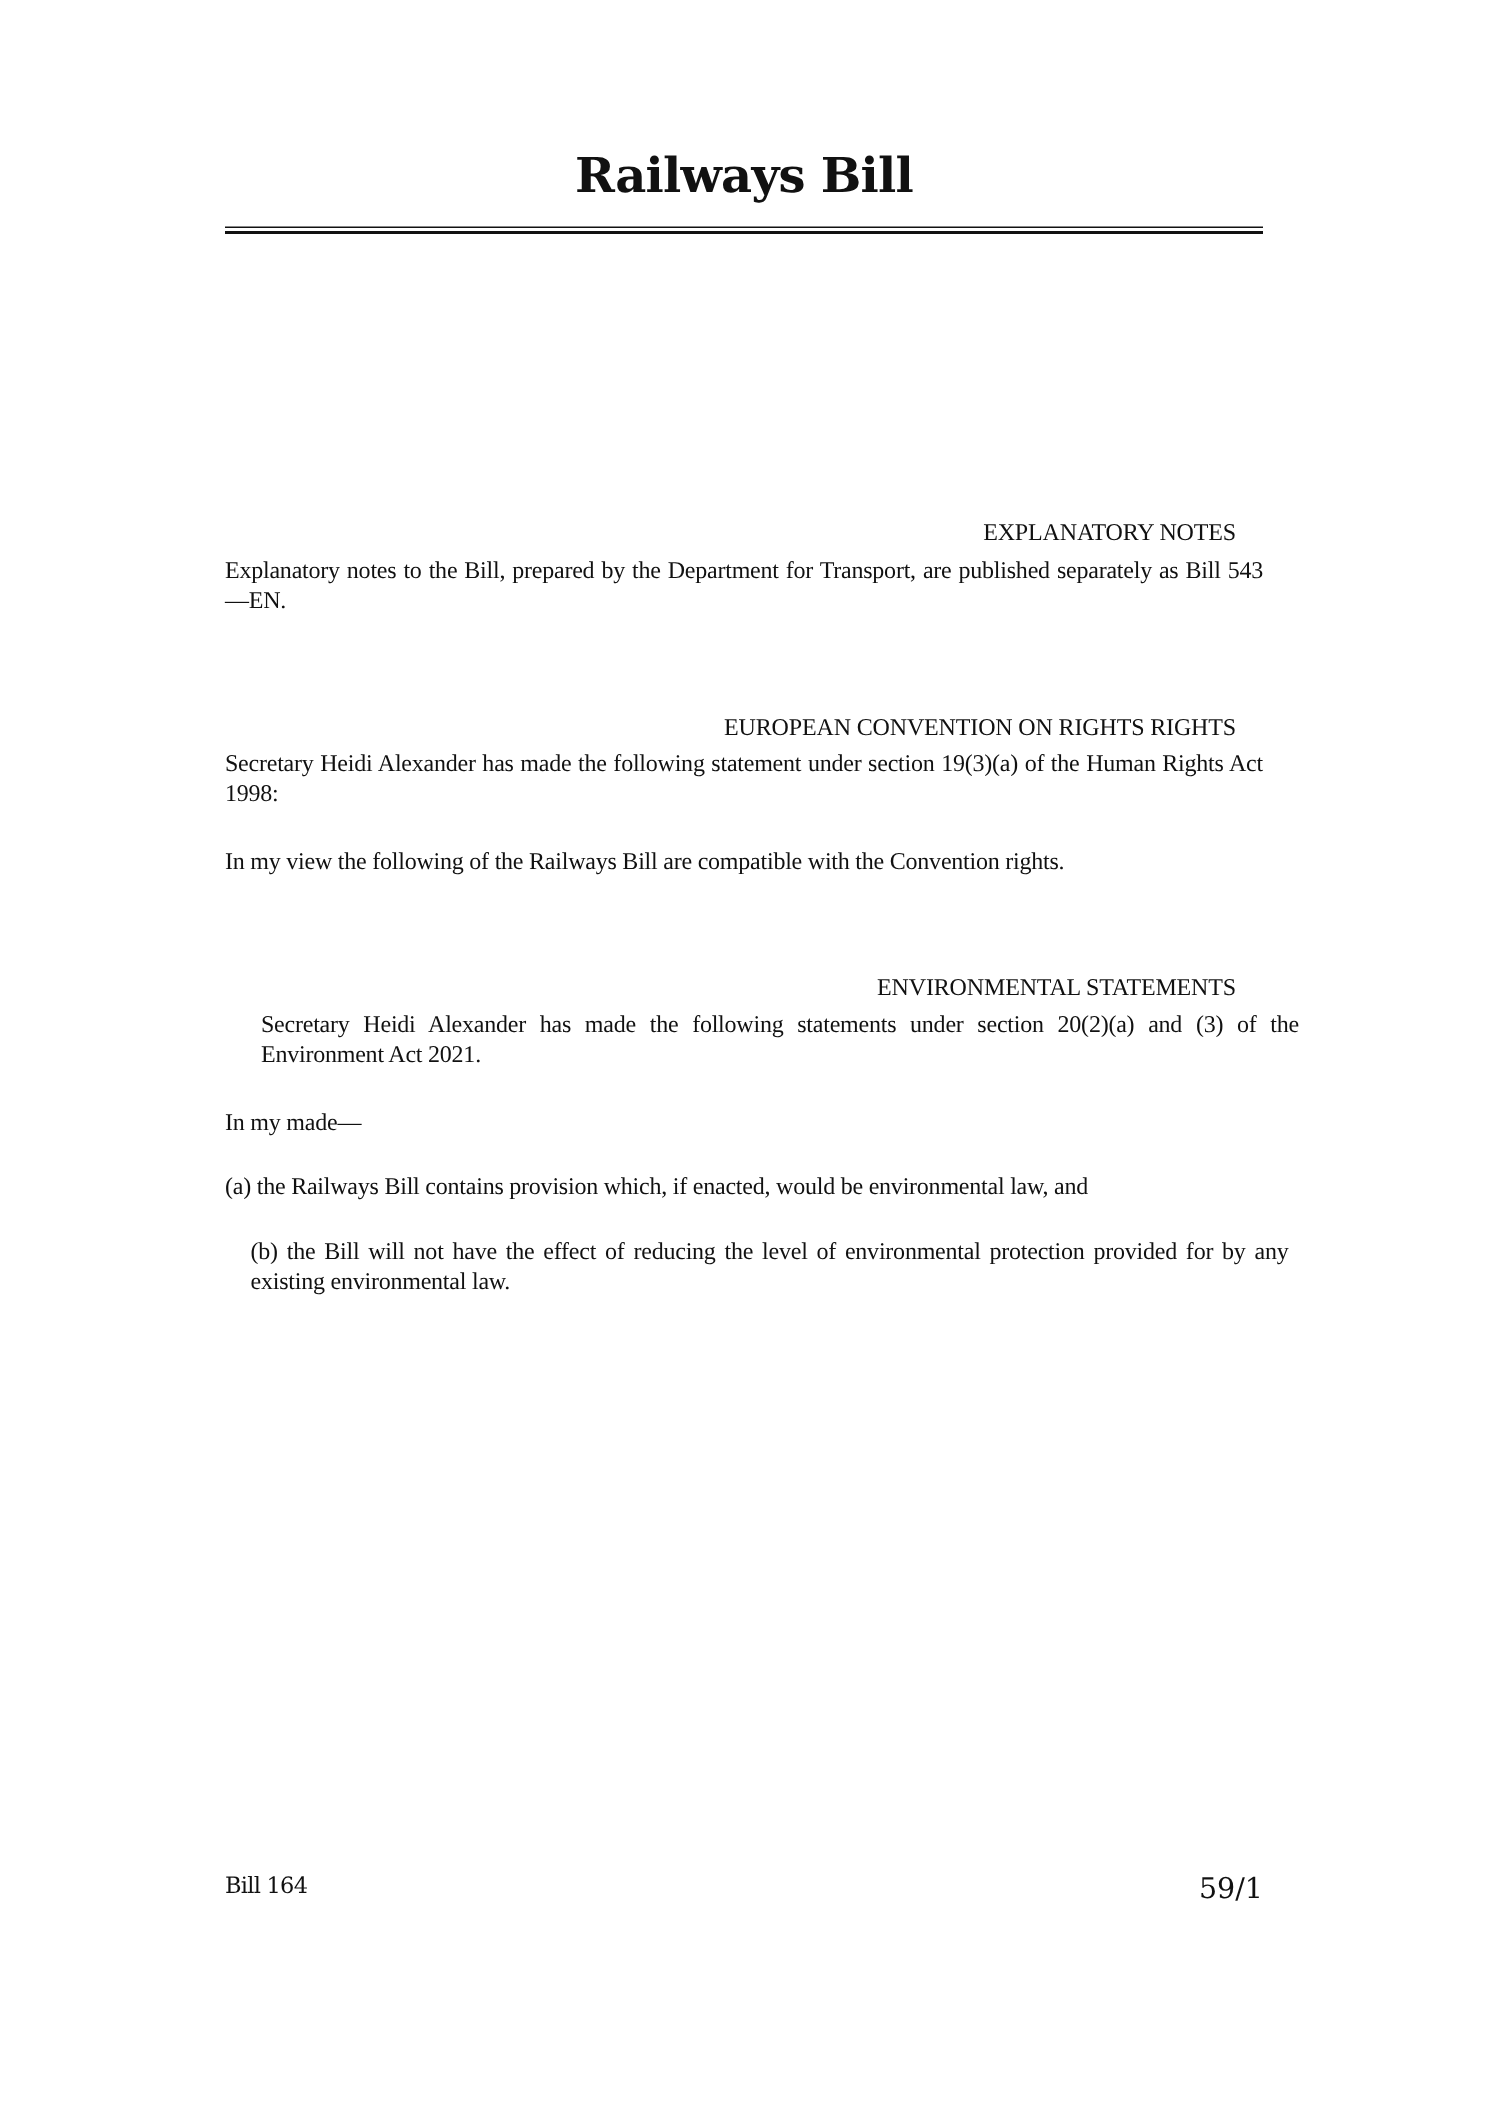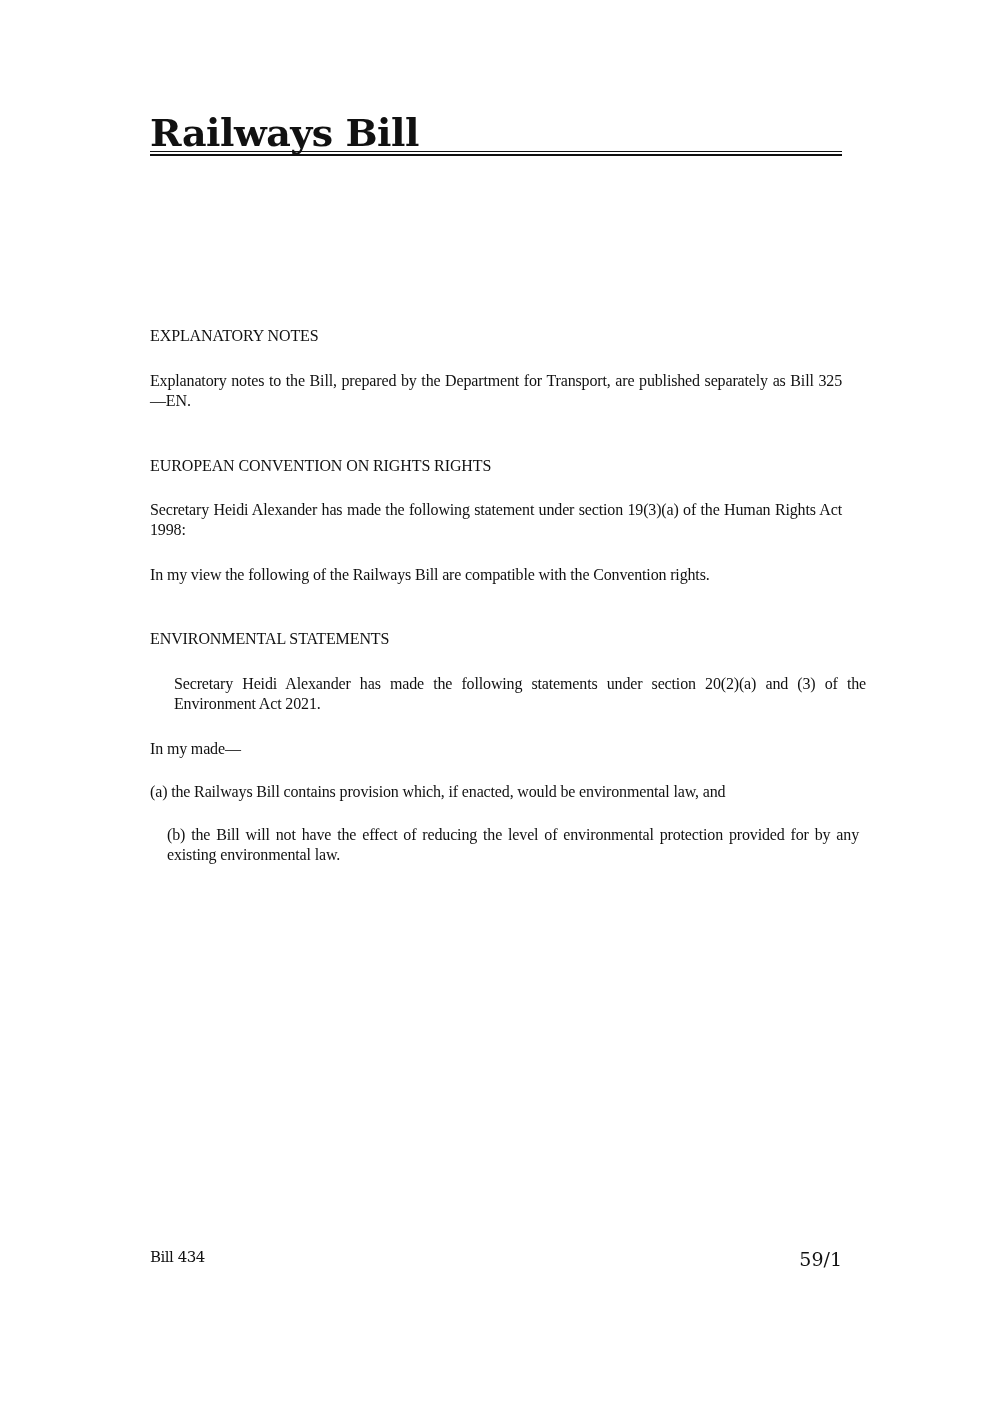--- a/index.html
+++ b/index.html
@@ -1,40 +1,40 @@
 <!DOCTYPE html>
 <html><head>
   <meta charset="utf-8">
   <style>
     html, body { margin: 0; padding: 0; background: #ffffff; }
     body { width: 991px; height: 1401px; position: relative; overflow: hidden; color: #111111; font-family: "Liberation Serif", serif; }
-    .title { position: absolute; left: 150px; width: 692px; top: 110px; font-size: 38px; font-weight: bold; font-family: "DejaVu Serif", serif; letter-spacing: -0.5px; }
+    .title { position: absolute; left: 150px; width: 692px; top: 98px; text-align: center; font-size: 32px; font-weight: bold; font-family: "DejaVu Serif", serif; letter-spacing: -0.5px; }
     .rule-thin { position: absolute; left: 150px; width: 692px; top: 151px; height: 1px; background: #111; }
     .rule-thick { position: absolute; left: 150px; width: 692px; top: 154px; height: 2px; background: #111; }
-    .heading { position: absolute; left: 150px; width: 692px; text-align: left; font-size: 16px; letter-spacing: -0.1px; }
+    .heading { position: absolute; left: 132px; width: 692px; text-align: right; font-size: 16px; letter-spacing: -0.1px; margin-top: 20px; }
     .para { position: absolute; left: 150px; width: 692px; font-size: 16px; line-height: 20px; text-align: justify; letter-spacing: -0.15px; }
     .footer-left { position: absolute; left: 150px; top: 1248px; font-size: 16px; font-family: "DejaVu Serif", serif; font-size: 15px; letter-spacing: -0.5px; }
     .footer-right { position: absolute; right: 149px; top: 1248px; font-size: 19px; font-family: "DejaVu Serif", serif; }
   </style>
 </head>
 <body>
 
 <div>
   <div class="title">Railways Bill</div>
   <div class="rule-thin"></div>
   <div class="rule-thick"></div>
 
   <div class="heading" style="top:327px;">EXPLANATORY NOTES</div>
-  <div class="para" style="top:371px;">Explanatory notes to the Bill, prepared by the Department for Transport, are published separately as Bill 325—EN.</div>
+  <div class="para" style="top:371px;">Explanatory notes to the Bill, prepared by the Department for Transport, are published separately as Bill 543—EN.</div>
 
   <div class="heading" style="top:457px;">EUROPEAN CONVENTION ON RIGHTS RIGHTS</div>
   <div class="para" style="top:500px;">Secretary Heidi Alexander has made the following statement under section 19(3)(a) of the Human Rights Act 1998:</div>
   <div class="para" style="top:565px;">In my view the following of the Railways Bill are compatible with the Convention rights.</div>
 
   <div class="heading" style="top:630px;">ENVIRONMENTAL STATEMENTS</div>
   <div class="para" style="top:674px;margin-left:24px;">Secretary Heidi Alexander has made the following statements under section 20(2)(a) and (3) of the Environment Act 2021.</div>
   <div class="para" style="top:739px;">In my made—</div>
   <div class="para" style="top:782px;">(a) the Railways Bill contains provision which, if enacted, would be environmental law, and</div>
   <div class="para" style="top:825px;margin-left:17px;">(b) the Bill will not have the effect of reducing the level of environmental protection provided for by any existing environmental law.</div>
 
-  <div class="footer-left">Bill 434</div>
+  <div class="footer-left">Bill 164</div>
   <div class="footer-right">59/1</div>
 </div>
 
 </body></html>

